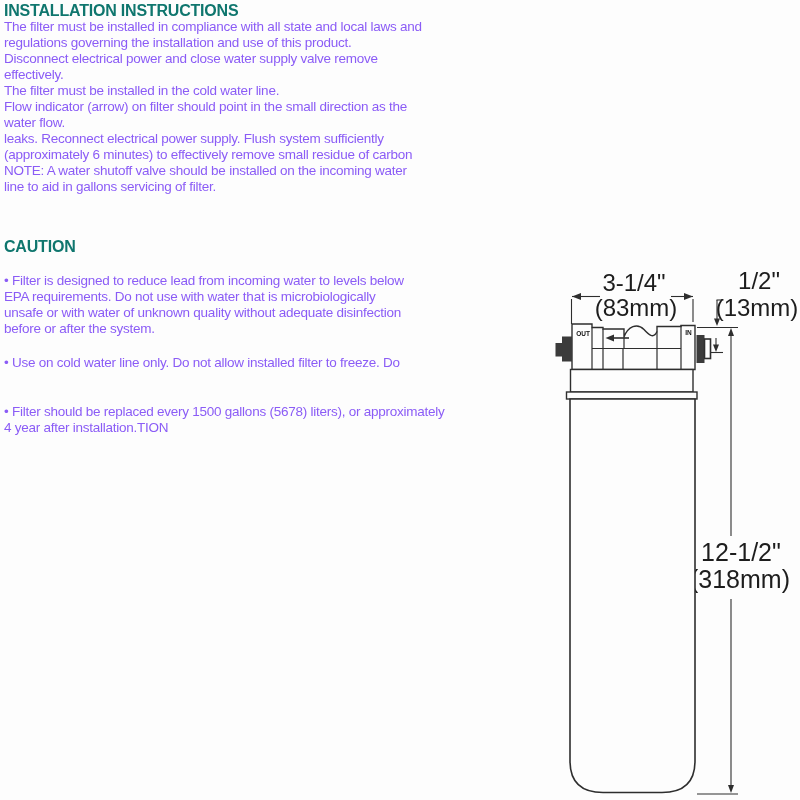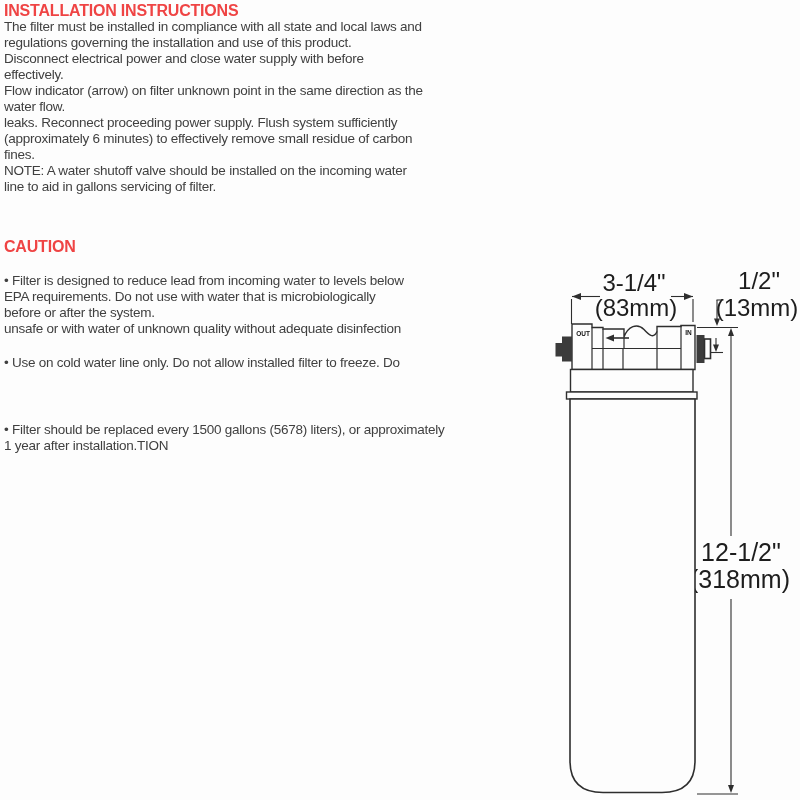--- a/index.html
+++ b/index.html
@@ -11,33 +11,33 @@
     position: relative;
     overflow: hidden;
   }
   .page { position: absolute; inset: 0; }
 
   
   .textcol { position: absolute; left: 4px; top: 0; width: 540px; }
   .doc-heading {
     position: absolute; left: 0; margin: 0;
     font-size: 16px; font-weight: bold; letter-spacing: -0.2px;
-    white-space: pre; color: #ef4444; text-align: center;
+    white-space: pre; color: #0f766e; text-align: center;
   }
   #h-install { top: 2px; }
   #h-caution { top: 238px; }
   .body-lines { position: absolute; left: 0; }
   .body-lines div {
     font-size: 13.5px; line-height: 16px; letter-spacing: -0.25px;
-    white-space: pre; color: #404040;
+    white-space: pre; color: #8b5cf6;
   }
   #install-lines { top: 19px; }
   #caution-b1 { top: 273px; }
   #caution-b2 { top: 355px; }
-  #caution-b3 { top: 404px; margin-top: 18px; }
+  #caution-b3 { top: 404px; }
 
   
   .diagram { position: absolute; left: 0; top: 0; width: 800px; height: 800px; }
   .dim-text {
     font-family: "Liberation Sans", sans-serif;
     font-size: 24px; fill: #1d1d1d;
   }
   .dim-text-lg { font-size: 25px; }
   .port-label {
     font-family: "Liberation Sans", sans-serif;
@@ -48,47 +48,47 @@
 <body>
 
 <div class="page">
 
   <div class="textcol">
     <h1 class="doc-heading" id="h-install">INSTALLATION INSTRUCTIONS</h1>
 
     <div class="body-lines" id="install-lines">
         <div>The filter must be installed in compliance with all state and local laws and</div>
         <div>regulations governing the installation and use of this product.</div>
-        <div>Disconnect electrical power and close water supply with before</div>
+        <div>Disconnect electrical power and close water supply valve remove</div>
         <div>effectively.</div>
-        <div>Flow indicator (arrow) on filter unknown point in the same direction as the</div>
+        <div>The filter must be installed in the cold water line.</div>
+        <div>Flow indicator (arrow) on filter should point in the small direction as the</div>
         <div>water flow.</div>
-        <div>leaks. Reconnect proceeding power supply. Flush system sufficiently</div>
+        <div>leaks. Reconnect electrical power supply. Flush system sufficiently</div>
         <div>(approximately 6 minutes) to effectively remove small residue of carbon</div>
-        <div>fines.</div>
         <div>NOTE: A water shutoff valve should be installed on the incoming water</div>
         <div>line to aid in gallons servicing of filter.</div>
       </div>
 
     <h2 class="doc-heading" id="h-caution">CAUTION</h2>
 
     <div class="body-lines" id="caution-b1">
         <div>• Filter is designed to reduce lead from incoming water to levels below</div>
         <div>EPA requirements. Do not use with water that is microbiologically</div>
+        <div>unsafe or with water of unknown quality without adequate disinfection</div>
         <div>before or after the system.</div>
-        <div>unsafe or with water of unknown quality without adequate disinfection</div>
       </div>
 
     <div class="body-lines" id="caution-b2">
         <div>• Use on cold water line only. Do not allow installed filter to freeze. Do</div>
       </div>
 
     <div class="body-lines" id="caution-b3">
         <div>• Filter should be replaced every 1500 gallons (5678) liters), or approximately</div>
-        <div>1 year after installation.TION</div>
+        <div>4 year after installation.TION</div>
       </div>
   </div>
 
   <svg class="diagram" viewBox="0 0 800 800">
 
     <g stroke="#2e2e2e" stroke-width="1.1" fill="none">
       <path d="M572,296.5 H600"></path>
       <path d="M671,296.5 H693"></path>
       <path d="M571.5,299 V324"></path>
       <path d="M693,299 V322"></path>

